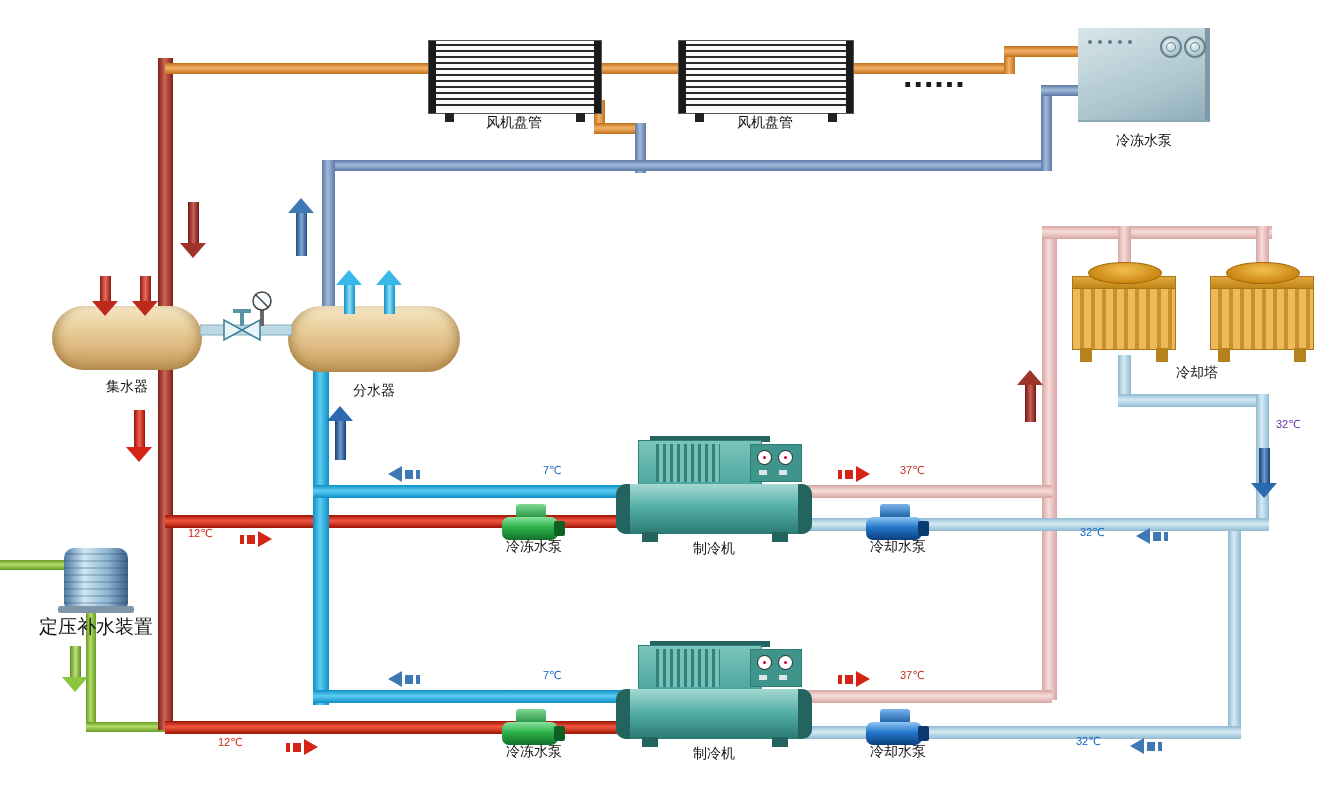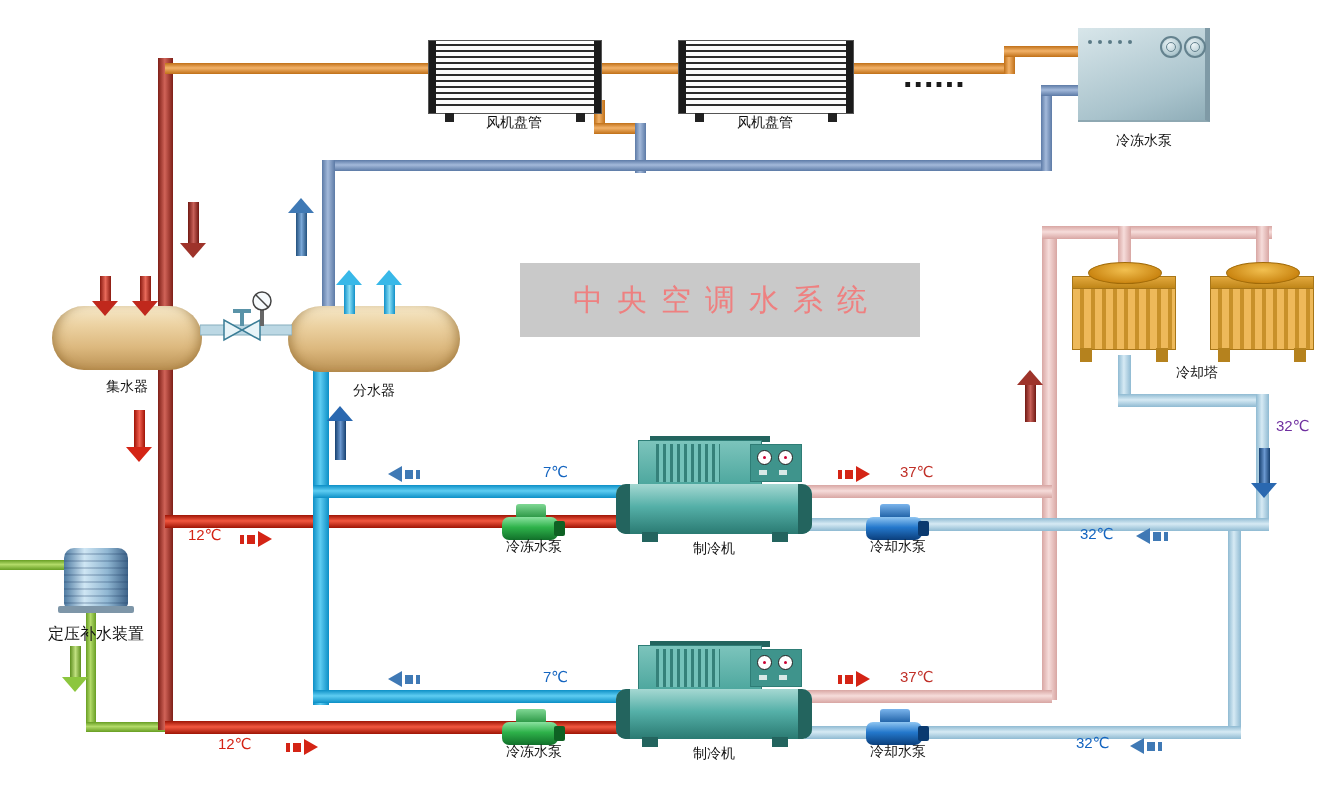--- a/index.html
+++ b/index.html
@@ -15,22 +15,22 @@
   .c-orange{--pl:#f2b269;--pd:#c07018;}
   .c-sblue{--pl:#a3b9da;--pd:#5c7aa6;}
   .c-cyan{--pl:#5ecdf2;--pd:#0c8fc6;}
   .c-pink{--pl:#f6dcda;--pd:#d8a6a3;}
   .c-ltblue{--pl:#d6eaf4;--pd:#8fbad2;}
   .c-green{--pl:#b2da68;--pd:#679e23;}
   .z1{z-index:1}.z2{z-index:2}.z3{z-index:3}
 
   
   .lbl{position:absolute;font-size:14px;color:#111;text-align:center;z-index:7;line-height:1.2;}
-  .lbl.small{font-size:16px;margin-top:8px;}
-  .temp{position:absolute;font-size:15px;z-index:7;line-height:1.1;}
+  .lbl.small{font-size:19px;}
+  .temp{position:absolute;font-size:11px;z-index:7;line-height:1.1;}
   .t-blue{color:#1565c0}.t-red{color:#d42415}.t-crimson{color:#c03028}.t-purple{color:#7030a0}
   .dots{position:absolute;left:903px;top:56px;font-size:34px;font-weight:bold;color:#1a1a1a;z-index:4;letter-spacing:1px;}
 
   .title{position:absolute;left:520px;top:263px;width:400px;height:74px;background:#c9c9c9;
          display:flex;align-items:center;justify-content:center;font-size:30px;color:#ee8080;
          letter-spacing:14px;padding-left:14px;box-sizing:border-box;z-index:4;}
 
   
   .barrow{position:absolute;width:26px;display:flex;flex-direction:column;align-items:center;z-index:6;}
   .barrow .tail{display:block;width:11px;flex:1;background:linear-gradient(90deg,var(--ad),var(--al) 50%,var(--ad));}
@@ -302,21 +302,20 @@
     <i class="p-motor"></i>
     <i class="p-body"></i>
     <i class="p-flange"></i>
   </div>
   <div class="lbl" style="left:848px;top:743px;width:100px">冷却水泵</div>
 
   <div class="vtank"></div>
   <div class="vtank-base"></div>
   <div class="lbl small" style="left:28px;top:616px;width:136px">定压补水装置</div>
 
-  <div class="title">中央空调水系统</div>
 
   <div class="barrow down a-red" style="left:92px;top:276px;height:40px">
       <i class="tail"></i>
       <i class="head"></i>
     </div>
   <div class="barrow down a-red" style="left:132px;top:276px;height:40px">
       <i class="tail"></i>
       <i class="head"></i>
     </div>
   <div class="barrow down a-dkred" style="left:180px;top:202px;height:56px">

